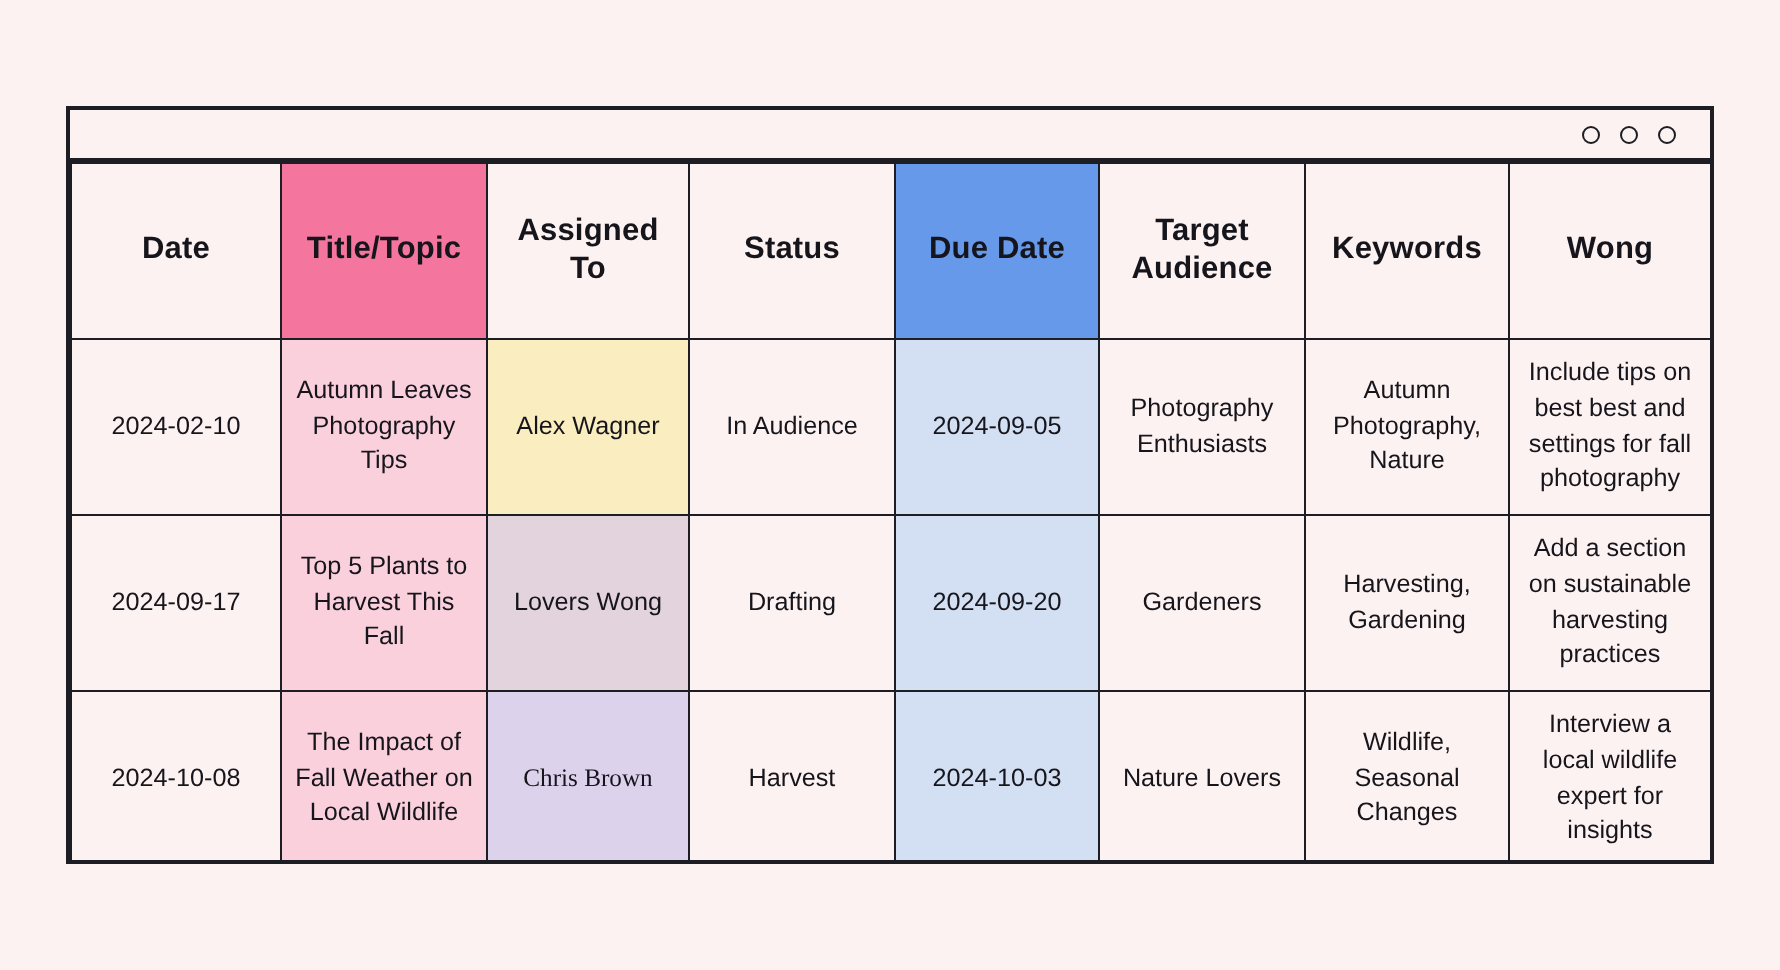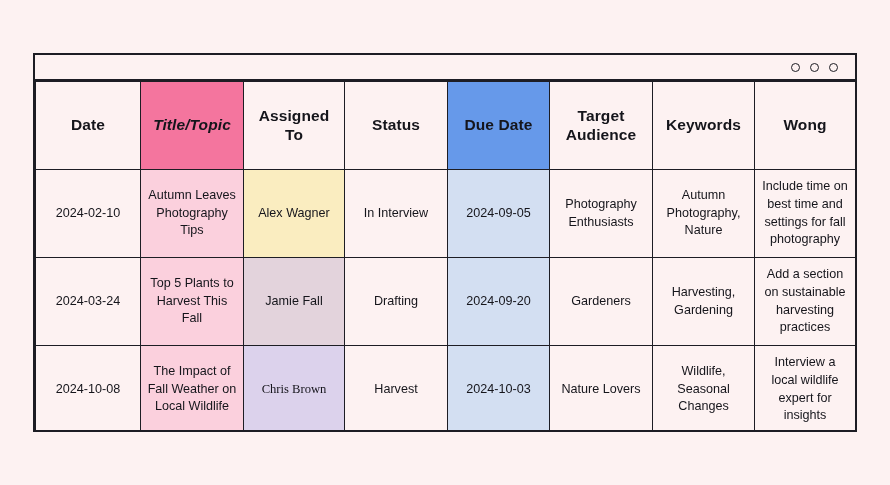--- a/index.html
+++ b/index.html
@@ -92,21 +92,21 @@
   col.c-date      { width: 105px; }
   col.c-title     { width: 103px; }
   col.c-assigned  { width: 101px; }
   col.c-status    { width: 103px; }
   col.c-due       { width: 102px; }
   col.c-audience  { width: 103px; }
   col.c-keywords  { width: 102px; }
   col.c-notes     { width: 101px; }
 
   
-  .hdr-title   { background: #f4759e !important; font-style: italic; }
+  .hdr-title   { background: #f4759e !important; }
   .hdr-due     { background: #6699ea !important; }
   .cell-title  { background: #fbd0dd !important; }
   .cell-due    { background: #d3dff2 !important; margin-left: 43px; }
   .cell-yellow { background: #faedc0 !important; }
   .cell-mauve  { background: #e3d3dc !important; }
   .cell-lav    { background: #dcd2ec !important; font-family: Liberation Serif, serif; }
 </style>
 </head>
 <body>
 
@@ -143,30 +143,30 @@
             <th>Target Audience</th>
             <th>Keywords</th>
             <th>Wong</th>
           </tr>
         </thead>
         <tbody>
           <tr>
             <td>2024-02-10</td>
             <td class="cell-title">Autumn Leaves Photography Tips</td>
             <td class="cell-yellow">Alex Wagner</td>
-            <td>In Interview</td>
+            <td>In Audience</td>
             <td class="cell-due">2024-09-05</td>
             <td>Photography Enthusiasts</td>
             <td>Autumn Photography, Nature</td>
-            <td>Include time on best time and settings for fall photography</td>
+            <td>Include tips on best best and settings for fall photography</td>
           </tr>
           <tr>
-            <td>2024-03-24</td>
+            <td>2024-09-17</td>
             <td class="cell-title">Top 5 Plants to Harvest This Fall</td>
-            <td class="cell-mauve">Jamie Fall</td>
+            <td class="cell-mauve">Lovers Wong</td>
             <td>Drafting</td>
             <td class="cell-due">2024-09-20</td>
             <td>Gardeners</td>
             <td>Harvesting, Gardening</td>
             <td>Add a section on sustainable harvesting practices</td>
           </tr>
           <tr>
             <td>2024-10-08</td>
             <td class="cell-title">The Impact of Fall Weather on Local Wildlife</td>
             <td class="cell-lav">Chris Brown</td>

